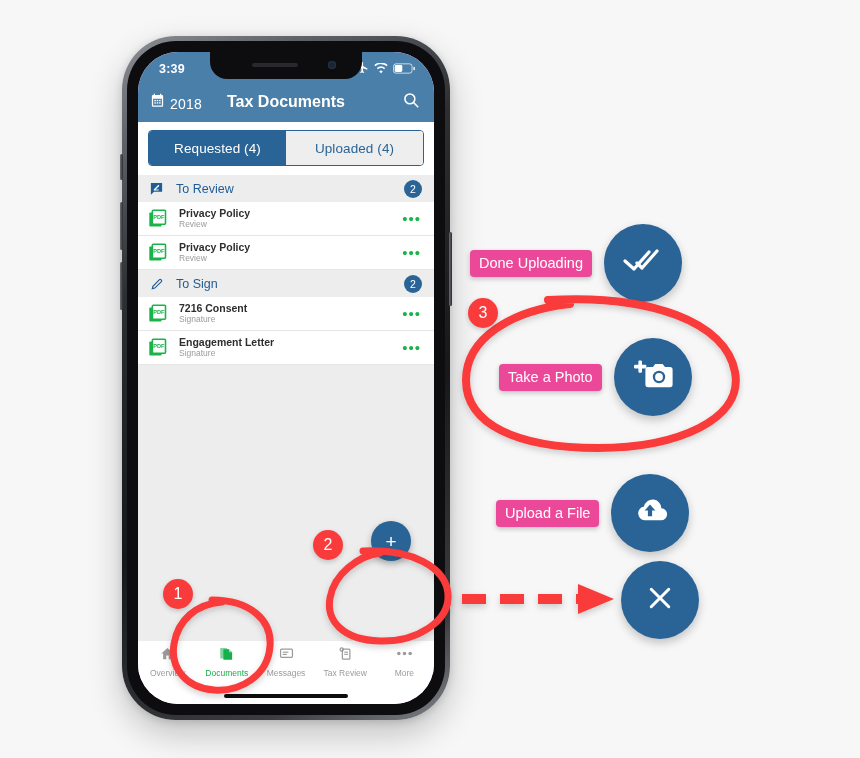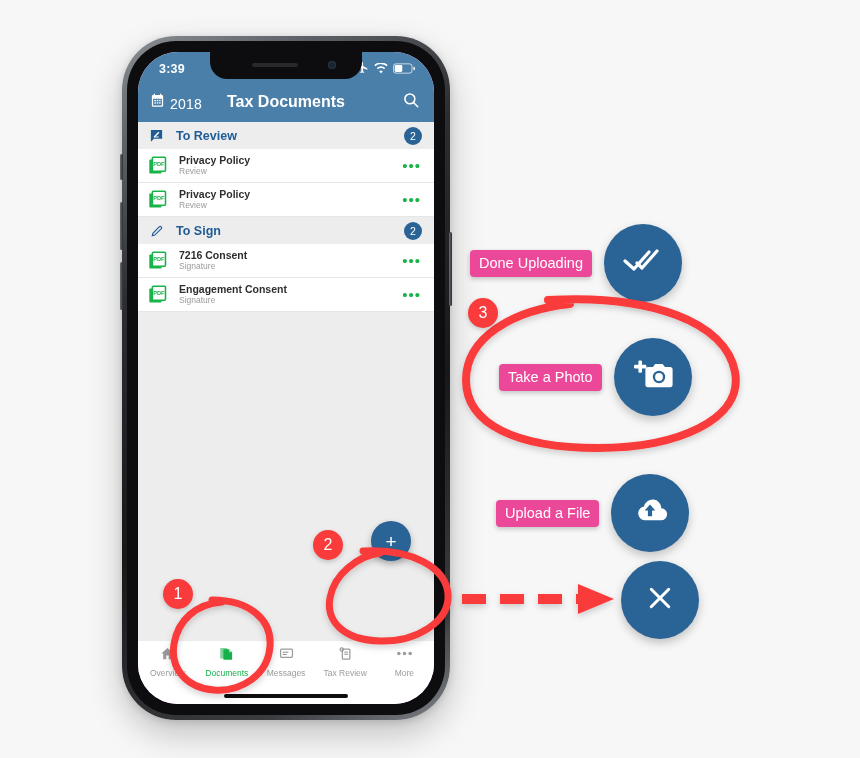--- a/index.html
+++ b/index.html
@@ -210,21 +210,21 @@
     width: 17px;
     display: flex;
     justify-content: center;
     align-items: center;
     flex: none;
   }
   .sec-title {
     margin-left: 11px;
     color: #1f5c96;
     font-size: 12.5px;
-    font-weight: bold;
+    font-weight: normal;
   }
   .sec-badge {
     margin-left: auto;
     width: 18px;
     height: 18px;
     border-radius: 50%;
     background: #2a6496;
     color: #ffffff;
     font-size: 10.5px;
     display: flex;
@@ -432,20 +432,26 @@
             <div class="nav-right">
               <span>
                 <svg width="18" height="18" viewBox="0 0 24 24" fill="none" stroke="#ffffff" stroke-width="2.1" stroke-linecap="round">
                   <circle cx="10.5" cy="10.5" r="6.6"></circle>
                   <line x1="15.4" y1="15.4" x2="21" y2="21"></line>
                 </svg>
               </span>
             </div>
           </div>
 
+          <div class="seg-wrap">
+            <div class="seg">
+              <div class="seg-item active">Requested (4)</div>
+              <div class="seg-item inactive">Uploaded (4)</div>
+            </div>
+          </div>
 
           <div class="list">
 
             <div class="sec-head">
               <span class="sec-icon">
                 <svg width="15" height="15" viewBox="0 0 24 24">
                   <path d="M3 3h18v14H8l-5 5z" fill="#1f5c96"></path>
                   <path d="M8 13l7-7 1.6 1.6-7 7H8z" fill="#ffffff"></path>
                   <rect x="7.6" y="13.6" width="8" height="1.5" fill="#ffffff"></rect>
                 </svg>
@@ -511,21 +517,21 @@
 
             <div class="doc-row">
               <span class="doc-icon">
                 <svg width="21" height="21" viewBox="0 0 24 24">
                   <rect x="1.5" y="5" width="14" height="16" rx="1" fill="#18b44a"></rect>
                   <rect x="5" y="2.5" width="15" height="16" rx="1" fill="#ffffff" stroke="#18b44a" stroke-width="1.8"></rect>
                   <text x="12.4" y="12.6" font-family="Liberation Sans, sans-serif" font-size="6.4" font-weight="bold" fill="#18b44a" text-anchor="middle">PDF</text>
                 </svg>
               </span>
               <span class="doc-text">
-                <span class="doc-name">Engagement Consent</span>
+                <span class="doc-name">Engagement Letter</span>
                 <span class="doc-sub">Signature</span>
               </span>
               <span class="doc-more">•••</span>
             </div>
 
             <div class="list-filler"></div>
 
             <div class="fab-plus">+</div>
           </div>
 

